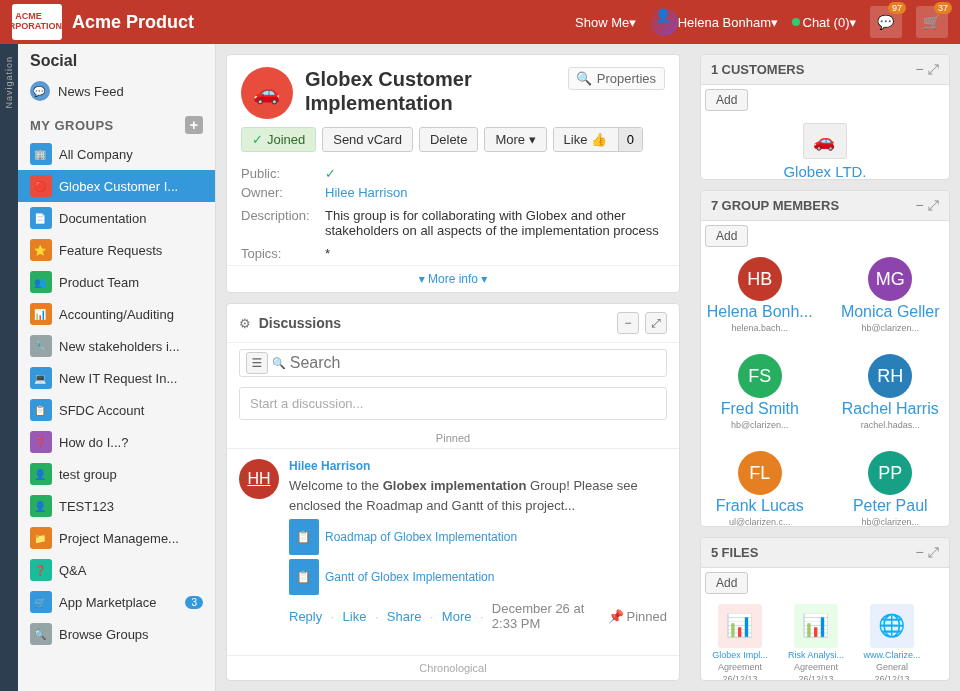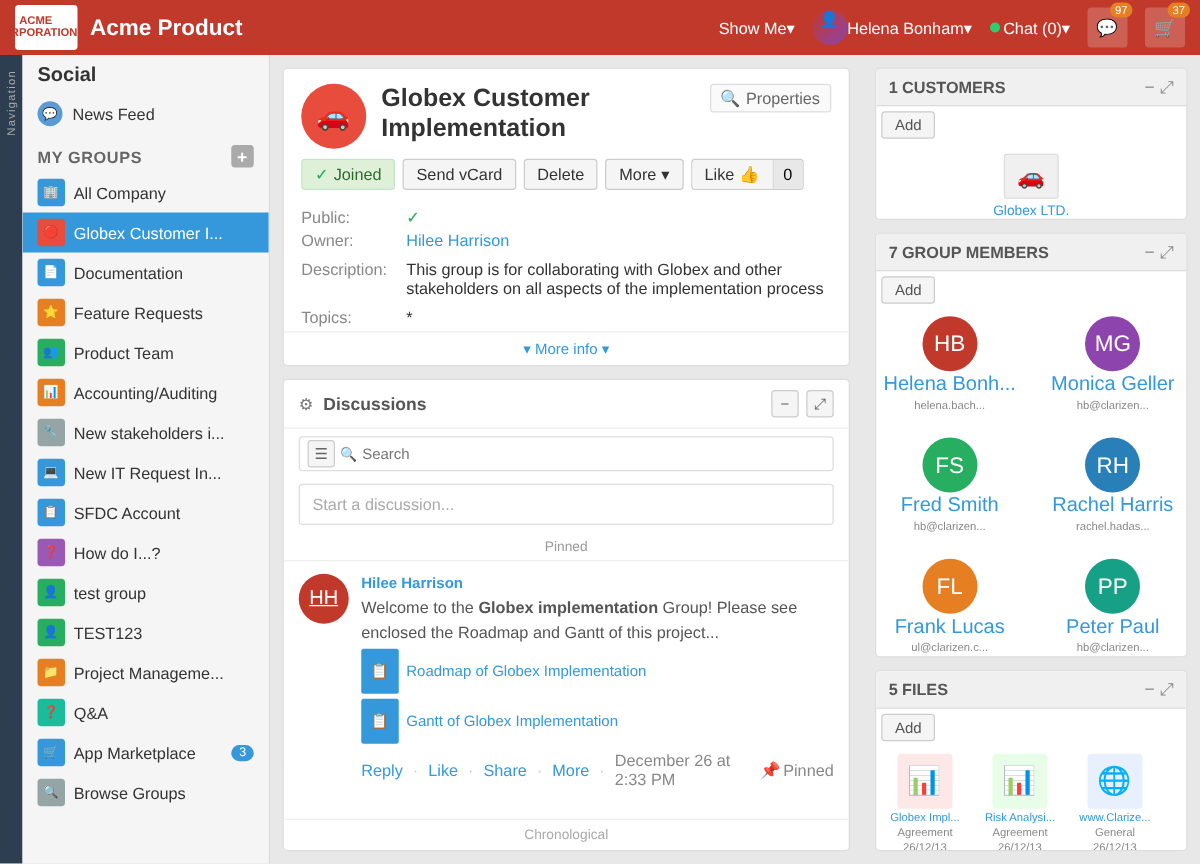--- a/index.html
+++ b/index.html
@@ -376,21 +376,21 @@
       border: 1px solid #ddd;
       border-radius: 3px;
       padding: 2px 6px;
       gap: 4px;
       background: white;
       margin: 6px 12px;
     }
     .search-bar input {
       border: none;
       outline: none;
-      font-size: 12px;
+      font-size: 16px;
       flex: 1;
       color: #999;
     }
     .start-discussion {
       margin: 4px 12px 8px;
       border: 1px solid #ddd;
       border-radius: 3px;
       padding: 8px 10px;
       color: #aaa;
       font-size: 13px;
@@ -528,21 +528,21 @@
       width: 44px;
       height: 36px;
       background: #f0f0f0;
       border: 1px solid #ddd;
       border-radius: 2px;
       display: flex;
       align-items: center;
       justify-content: center;
       font-size: 18px;
     }
-    .customer-name { font-size: 11px; color: #3498db; cursor: pointer; }
+    .customer-name { font-size: 15px; color: #3498db; cursor: pointer; }
     .members-grid {
       display: grid;
       grid-template-columns: repeat(2, 1fr);
       gap: 21px;
       padding: 4px 0;
     }
     .member-item {
       display: flex;
       flex-direction: column;
       align-items: center;

